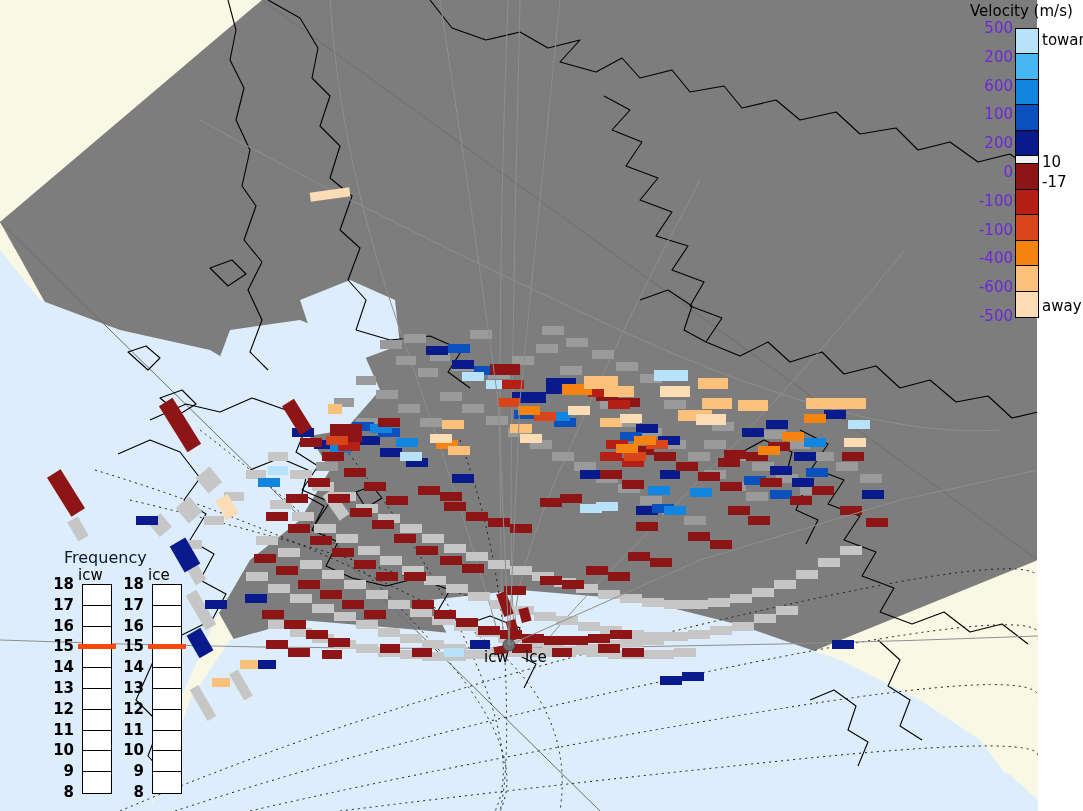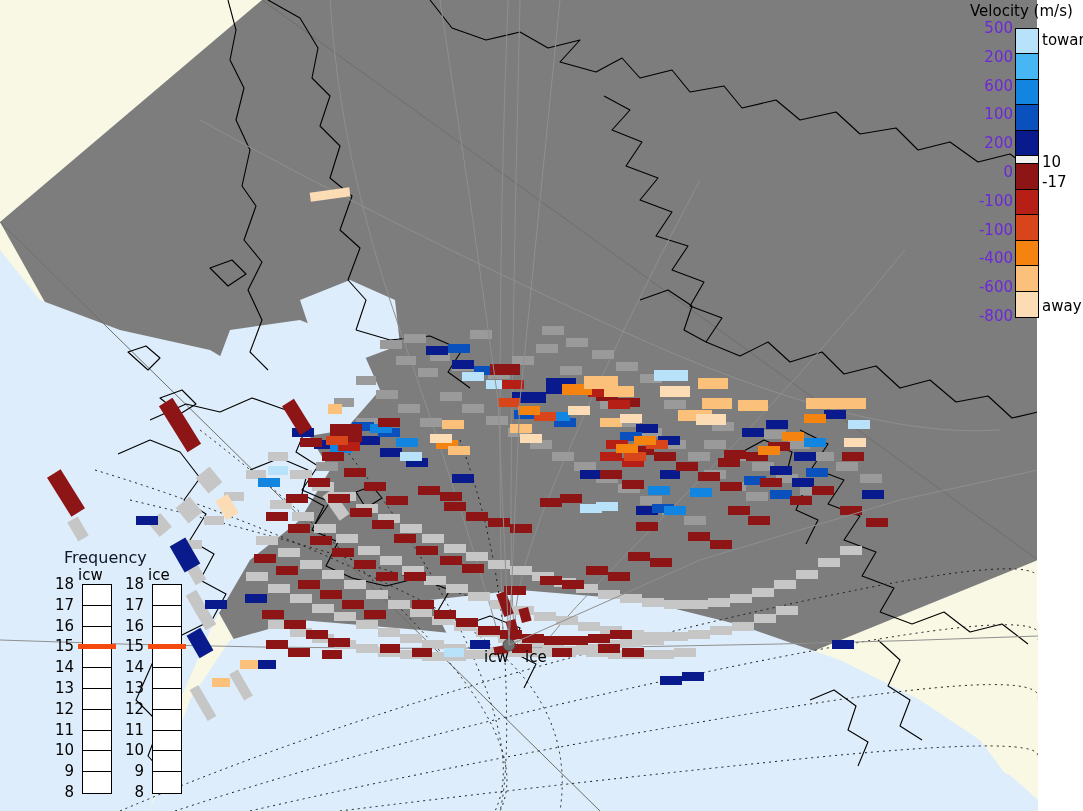--- a/index.html
+++ b/index.html
@@ -27,21 +27,21 @@
   .cb-side-lab{position:absolute;left:0;font-size:15px;color:#000;line-height:12px;transform:translateY(-6px);white-space:nowrap;}
 
   
   #freq-legend{position:absolute;left:56px;top:548px;width:130px;height:250px;}
   #freq-title{position:absolute;left:8px;top:0;font-size:16px;color:#0f172a;white-space:nowrap;}
   .fg-name{position:absolute;top:18px;font-size:15px;color:#000;}
   .fg-box{position:absolute;top:36px;width:30px;height:210px;border:1px solid #000;background:#ffffff;box-sizing:border-box;}
   .fg-seg{width:100%;box-sizing:border-box;border-bottom:1px solid #000;}
   .fg-seg:last-child{border-bottom:none;}
   .fg-ticklabels{position:absolute;top:36px;height:210px;width:22px;}
-  .fg-tl{position:absolute;right:0;font-size:15px;color:#000;line-height:12px;transform:translateY(-6px);}
+  .fg-tl{position:absolute;right:0;font-size:15px;color:#000;line-height:12px;transform:translateY(-6px);font-weight:bold;}
   .fg-marker{position:absolute;height:5px;background:#f44a10;}
 
   
   .site-label{position:absolute;font-size:15px;color:#000;white-space:nowrap;}
 </style>
 </head>
 <body>
 
 <div id="root">
 
@@ -637,21 +637,21 @@
         <div class="cb-tick" style="top: 0px;">500</div>
         <div class="cb-tick" style="top: 28.8px;">200</div>
         <div class="cb-tick" style="top: 57.6px;">600</div>
         <div class="cb-tick" style="top: 86.4px;">100</div>
         <div class="cb-tick" style="top: 115.2px;">200</div>
         <div class="cb-tick" style="top: 144px;">0</div>
         <div class="cb-tick" style="top: 172.8px;">-100</div>
         <div class="cb-tick" style="top: 201.6px;">-100</div>
         <div class="cb-tick" style="top: 230.4px;">-400</div>
         <div class="cb-tick" style="top: 259.2px;">-600</div>
-        <div class="cb-tick" style="top: 288px;">-800</div>
+        <div class="cb-tick" style="top: 288px;">-500</div>
       </div>
     <div id="cb-bar">
         <div class="cb-band div" style="height: 25.4545px; background: rgb(184, 226, 250);"></div>
         <div class="cb-band div" style="height: 25.4545px; background: rgb(71, 183, 244);"></div>
         <div class="cb-band div" style="height: 25.4545px; background: rgb(17, 133, 224);"></div>
         <div class="cb-band div" style="height: 25.4545px; background: rgb(11, 81, 189);"></div>
         <div class="cb-band div" style="height: 25.4545px; background: rgb(8, 26, 140);"></div>
         <div class="cb-band div" style="height: 8px; background: rgb(240, 240, 240);"></div>
         <div class="cb-band div" style="height: 25.4545px; background: rgb(142, 21, 21);"></div>
         <div class="cb-band div" style="height: 25.4545px; background: rgb(181, 31, 22);"></div>

